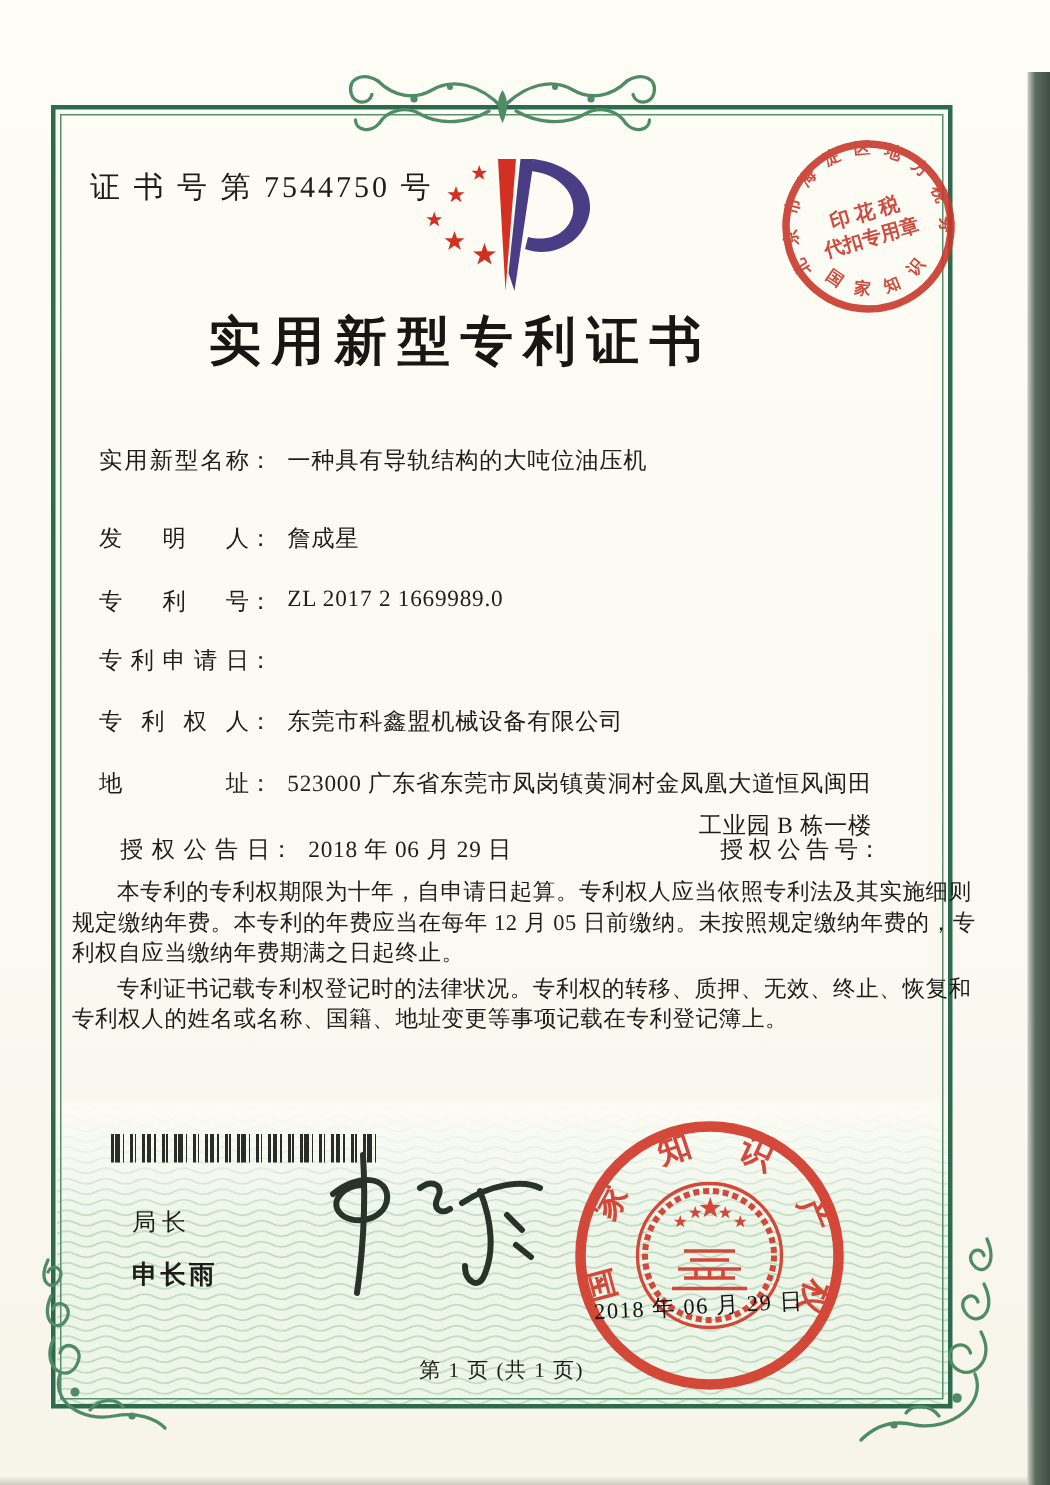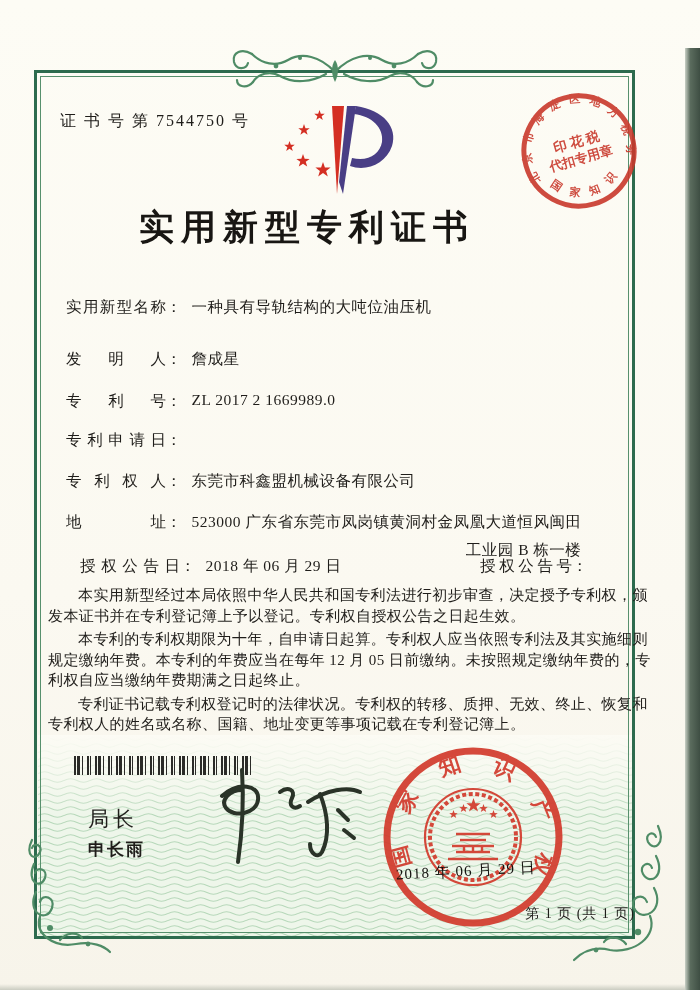--- a/index.html
+++ b/index.html
@@ -29,21 +29,21 @@
   }
   .frame::after{
     content:"";position:absolute;inset:3px;border:1px solid #57906d;
   }
   
   .wave-band{position:absolute;left:38px;top:735px;width:594px;height:201px;}
   .wave-fade{
     position:absolute;left:38px;top:735px;width:594px;height:80px;
     background:linear-gradient(180deg,#fcfbf4 0%,rgba(252,251,244,.65) 45%,rgba(252,251,244,0) 100%);
   }
-  .cert-no{position:absolute;left:60px;top:111px;font-size:16px;letter-spacing:2px;}
+  .cert-no{position:absolute;left:60px;top:111px;font-size:20px;letter-spacing:2px;}
   .logo{position:absolute;left:280px;top:104px;}
   .title{
     position:absolute;left:0;width:614px;top:204px;text-align:center;
     font-size:35px;font-weight:700;letter-spacing:7px;color:#181613;
   }
   .field-row{position:absolute;left:66px;display:flex;font-size:15.5px;}
   .f-label{width:100px;text-align-last:justify;display:inline-block;}
   .f-colon{margin:0 10px 0 0;}
   .f-value{letter-spacing:.5px;}
   .f-value .line2{margin-top:7px;text-align:right;}
@@ -53,31 +53,31 @@
   .paras p{margin:0 0 3px 0;text-indent:2em;}
   .barcode{
     position:absolute;left:74px;top:756px;width:179px;height:19px;
     background:repeating-linear-gradient(90deg,
       #2b2b28 0 2px,transparent 2px 3px,
       #2b2b28 3px 6px,transparent 6px 8px,
       #2b2b28 8px 9px,transparent 9px 13px,
       #2b2b28 13px 15px,transparent 15px 16px,
       #2b2b28 16px 17px,transparent 17px 21px);
   }
-  .officer-title{position:absolute;left:88px;top:805px;font-size:21px;letter-spacing:4px;}
+  .officer-title{position:absolute;left:88px;top:805px;font-size:16px;letter-spacing:4px;}
   .officer-name{position:absolute;left:88px;top:838px;font-size:17px;letter-spacing:2px;font-weight:bold;}
   .signature{position:absolute;left:188px;top:762px;}
   .office-seal{position:absolute;left:378px;top:742px;}
   .seal-date{
     position:absolute;left:396px;top:861px;width:170px;font-size:15px;
     letter-spacing:1px;color:#14120f;transform:rotate(-3deg);
   }
   .tax-stamp{position:absolute;left:516px;top:88px;}
   .footer{
-    position:absolute;left:34px;width:601px;top:905px;text-align:right;
+    position:absolute;left:34px;width:601px;top:905px;text-align:center;
     font-size:14px;letter-spacing:1px;
   }
   .ornament{position:absolute;}
   .orn-top{left:224px;top:42px;}
   .orn-bl{left:20px;top:836px;}
   .orn-br{left:570px;top:824px;}
 </style>
 </head>
 <body>
 
@@ -213,21 +213,20 @@
   <span class="f-label">授权公告日</span>
     <span class="f-colon">：</span>
   <span class="f-value">2018 年 06 月 29 日</span>
   <span class="grant-no-group">
     <span class="f-label">授权公告号</span>
       <span class="f-colon">：</span>
   </span>
 </div>
 
 <div class="paras">
-  <p>本实用新型经过本局依照中华人民共和国专利法进行初步审查，决定授予专利权，颁发本证书并在专利登记簿上予以登记。专利权自授权公告之日起生效。</p>
   <p>本专利的专利权期限为十年，自申请日起算。专利权人应当依照专利法及其实施细则规定缴纳年费。本专利的年费应当在每年 12 月 05 日前缴纳。未按照规定缴纳年费的，专利权自应当缴纳年费期满之日起终止。</p>
   <p>专利证书记载专利权登记时的法律状况。专利权的转移、质押、无效、终止、恢复和专利权人的姓名或名称、国籍、地址变更等事项记载在专利登记簿上。</p>
 </div>
 
 <div class="barcode"></div>
 
 <div class="officer-title">局长</div>
 <div class="officer-name">申长雨</div>
 
 <svg class="signature" width="178" height="108" viewBox="0 0 178 108">

